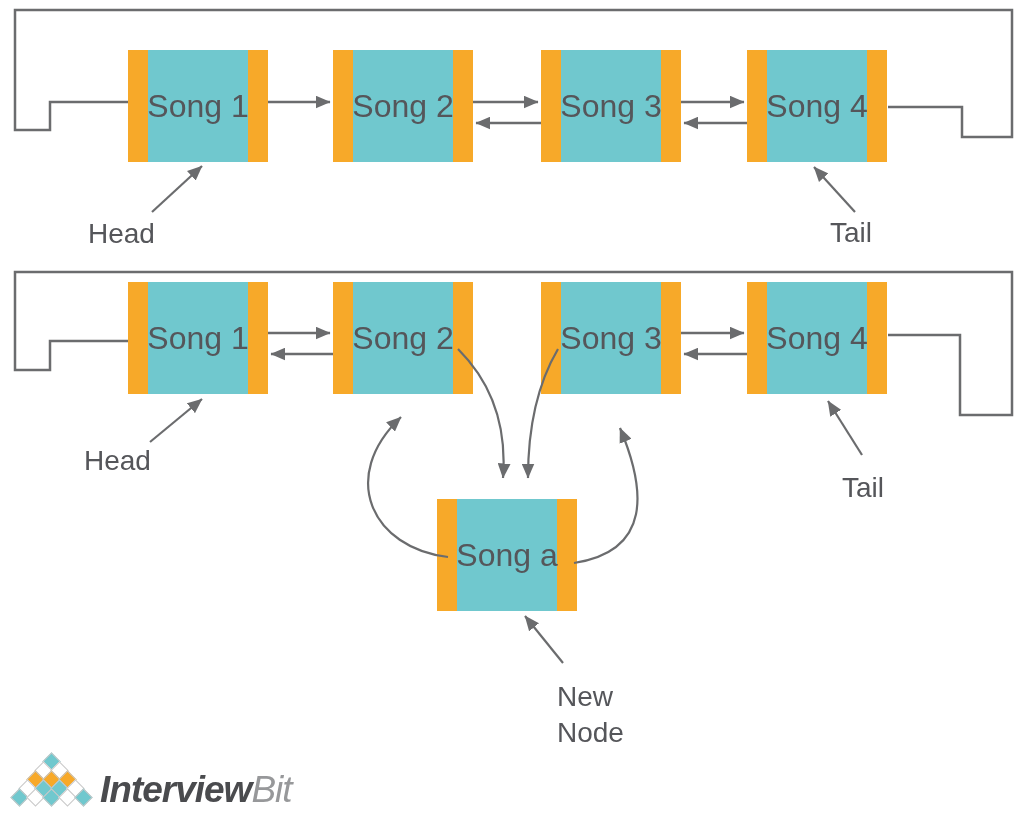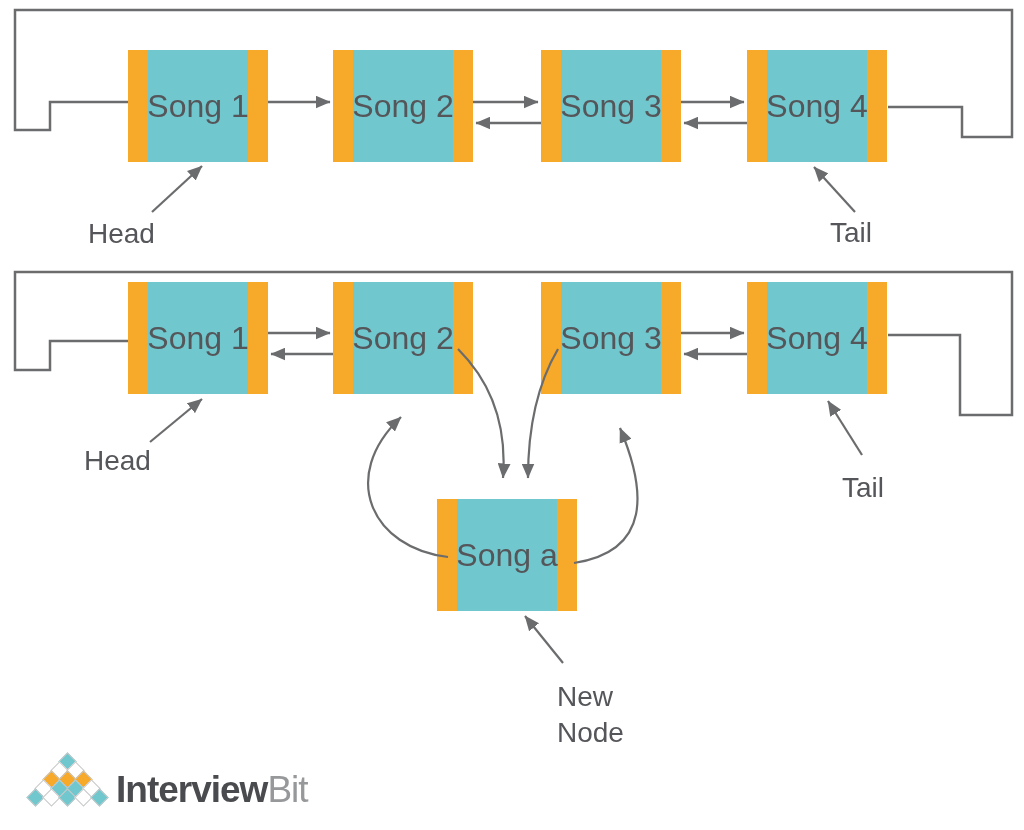--- a/index.html
+++ b/index.html
@@ -5,21 +5,21 @@
   html,body{margin:0;padding:0;background:#ffffff;}
   body{width:1024px;height:830px;position:relative;font-family:"Liberation Sans",sans-serif;overflow:hidden;}
 
   .ln{stroke:var(--line);stroke-width:2.5;fill:none;}
   .ln-thin{stroke:var(--line);stroke-width:2.2;fill:none;}
   .node-edge{fill:var(--orange);}
   .node-core{fill:var(--teal);}
   .node-label{fill:var(--text);font-family:"Liberation Sans",sans-serif;font-size:32px;}
   .ptr-label{fill:var(--text);font-family:"Liberation Sans",sans-serif;font-size:28px;}
 
-  #logo{position:absolute;left:28px;top:750px;width:300px;height:70px;}
+  #logo{position:absolute;left:12px;top:750px;width:300px;height:70px;font-style:italic;}
   #logo-pyramid{position:absolute;left:0;top:0;width:110px;height:64px;}
   .diamond{position:absolute;width:13px;height:13px;transform:rotate(45deg);border:1px solid var(--diamond-border);box-sizing:border-box;}
   .diamond.teal{background:var(--teal);}
   .diamond.orange{background:var(--orange);}
   .diamond.white{background:#ffffff;}
   #logo-text{position:absolute;left:88px;top:20px;font-size:37px;letter-spacing:-1px;line-height:40px;white-space:nowrap;}
   #logo-text .bold{font-weight:700;color:var(--logo-dark);}
   #logo-text .light{font-weight:400;color:var(--logo-light);}
 </style>
 </head>

